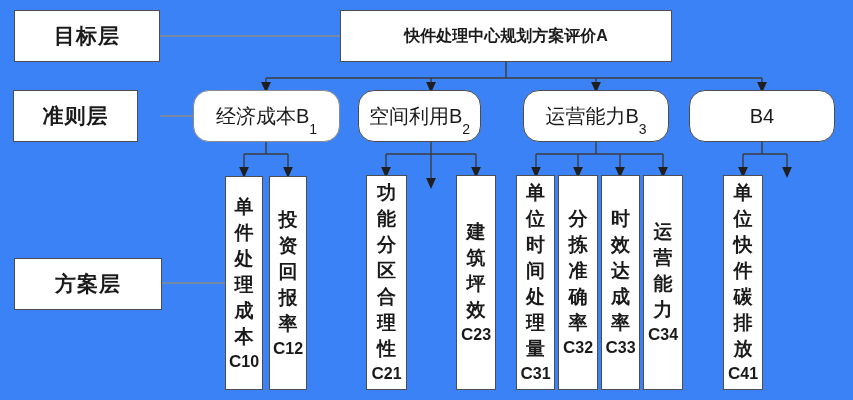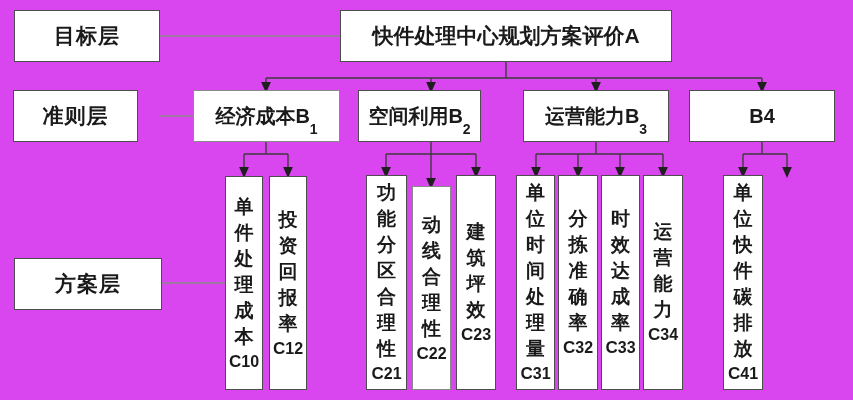--- a/index.html
+++ b/index.html
@@ -1,35 +1,35 @@
 <!DOCTYPE html>
 <html><head>
 <meta charset="utf-8">
 <style>
   html,body{margin:0;padding:0;background:#ffffff;}
   .stage{
     position:relative;
     width:853px;height:400px;
-    background:#d946ef;
+    background:#3b82f6;
     font-family:"Liberation Sans", sans-serif;
     color:#1a1a1a;
     overflow:hidden;
   }
   .stage svg.wires{position:absolute;left:0;top:0;width:853px;height:400px;}
   .box{
     position:absolute;
     background:#ffffff;
     border:1.6px solid #4d4d4d;
     box-sizing:border-box;
     display:flex;align-items:center;justify-content:center;
   }
   .box.gray{border-color:#8a8a8a;}
   .layerbox{font-size:21px;font-weight:600;letter-spacing:1px;}
-  .goalbox{font-size:21px;font-weight:600;}
-  .bbox{font-size:20px;font-weight:700;white-space:nowrap;}
+  .goalbox{font-size:16px;font-weight:600;}
+  .bbox{font-size:20px;font-weight:400;white-space:nowrap;border-radius:16px;}
   .bsub{font-size:14px;align-self:flex-end;line-height:1.55;}
   .bsub.fullsize{font-size:20px;align-self:center;line-height:inherit;}
   .cbox{
     flex-direction:column;
     justify-content:center;
     padding:4px 0;
   }
   .vtext{
     width:20px;
     font-size:19px;
@@ -123,24 +123,20 @@
   </div>
   <div class="box cbox" style="left:269px;top:176px;width:38px;height:214px">
     <div class="vtext">投资回报率</div>
     <div class="ccode"><span>C</span><span class="csub">12</span></div>
   </div>
 
   <div class="box cbox" style="left:366px;top:175px;width:41px;height:215px">
     <div class="vtext">功能分区合理性</div>
     <div class="ccode"><span>C</span><span class="csub">21</span></div>
   </div>
-  <div class="box cbox gray" style="left:412px;top:186px;width:39px;height:204px">
-    <div class="vtext">动线合理性</div>
-    <div class="ccode"><span>C</span><span class="csub">22</span></div>
-  </div>
   <div class="box cbox" style="left:456px;top:175px;width:40px;height:215px">
     <div class="vtext">建筑坪效</div>
     <div class="ccode"><span>C</span><span class="csub">23</span></div>
   </div>
 
   <div class="box cbox" style="left:516px;top:175px;width:39px;height:215px">
     <div class="vtext">单位时间处理量</div>
     <div class="ccode"><span>C</span><span class="csub">31</span></div>
   </div>
   <div class="box cbox" style="left:558px;top:175px;width:40px;height:215px">

